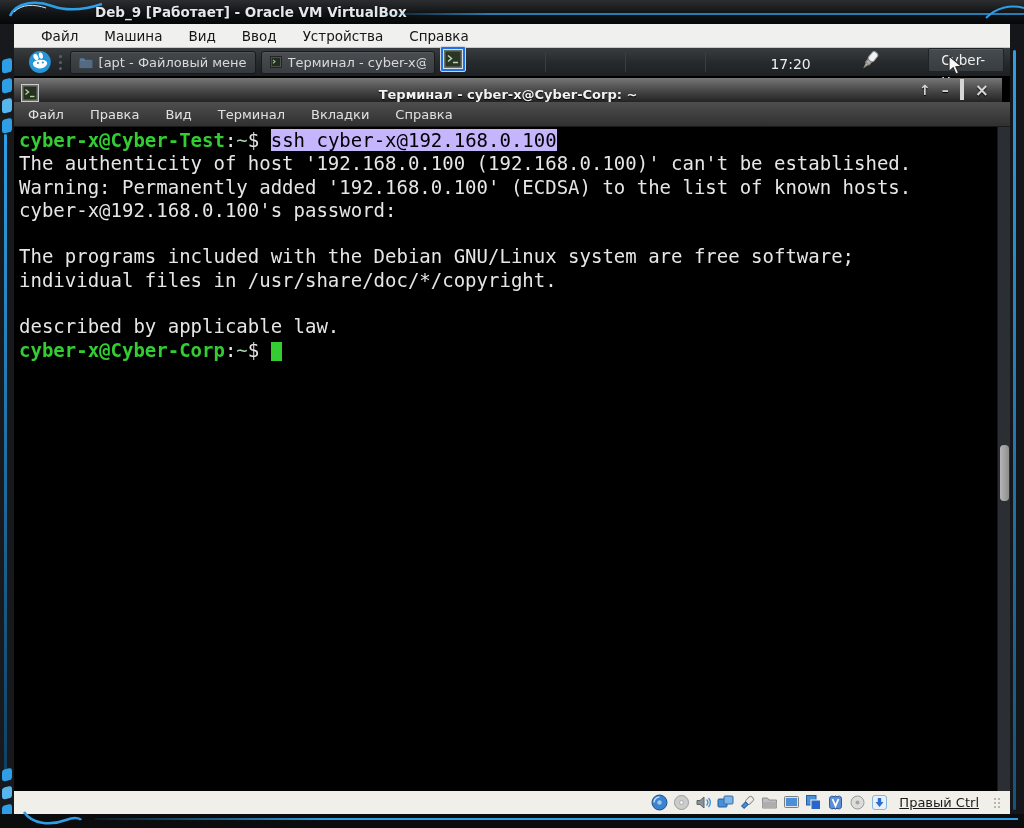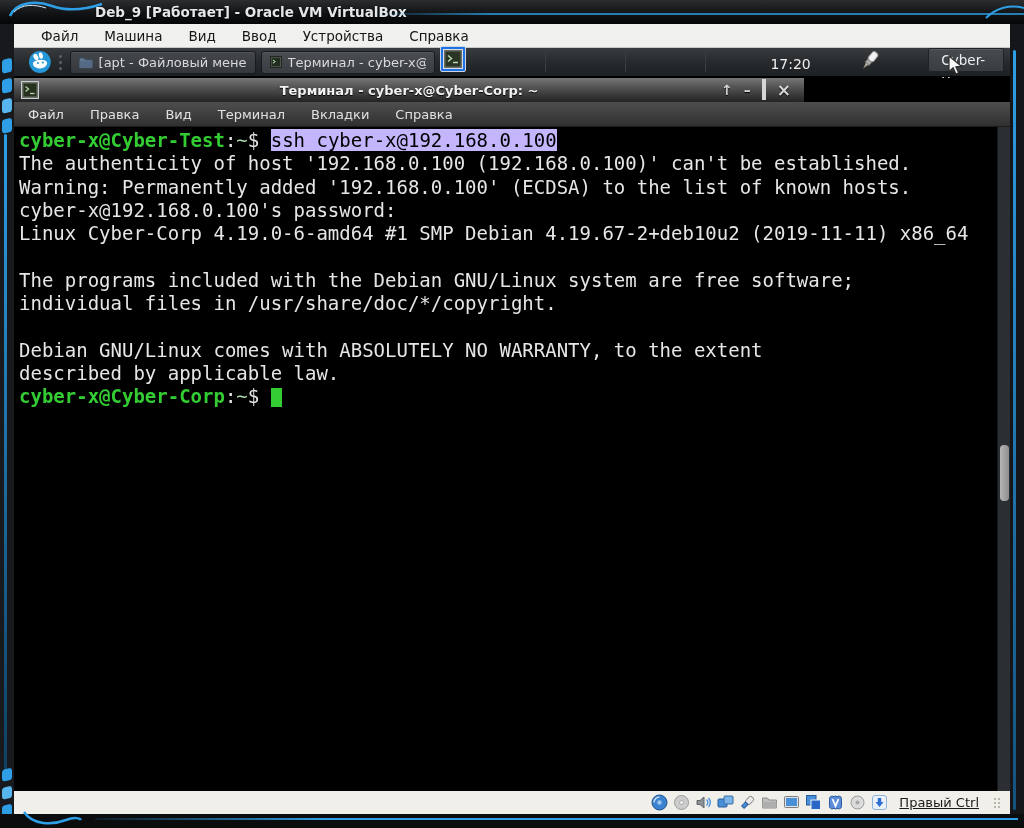--- a/index.html
+++ b/index.html
@@ -54,23 +54,23 @@
   .tb-sep { width:1px; height:20px; background:#191b1d; border-right:1px solid #3a3e42; margin-left:41px; }
   .clock { font-size:14px; color:#eceeef; margin-left:26px; cursor:default; }
   .brush { width:26px; height:24px; margin-left:9px; cursor:pointer; }
   .userbtn { height:24px; line-height:22px; padding:0 12px; margin:0 6px 0 8px;
     background:linear-gradient(180deg,#464b50,#383d41); border:1px solid #202326;
     box-shadow:inset 0 1px 0 rgba(255,255,255,.09); border-radius:2px;
     font-size:13.5px; color:#eceeef; cursor:pointer; }
 
   
   .terminal { position:absolute; left:0; top:30px; width:996px; height:713px; background:#000; }
-  .ttitle { position:absolute; left:0; top:0; width:790px; height:24px;
+  .ttitle { position:absolute; left:0; top:0; width:988px; height:24px;
     background:linear-gradient(180deg,#767676 0%,#4a4a4a 50%,#232323 100%);
-    display:flex; align-items:center; }
+    display:flex; align-items:flex-end; }
   .ttitle .ticon { margin-left:7px; }
   .ttitle .ttext { position:absolute; left:0; right:0; text-align:center;
     font-size:13px; font-weight:bold; color:#f2f2f2; text-shadow:0 1px 1px #000; }
   .wbtns { margin-left:auto; display:flex; align-items:center; gap:11px; padding-right:13px; z-index:2; }
   .wbtn { color:#d6d6d6; font-size:14px; font-weight:bold; line-height:24px; cursor:pointer;
     text-shadow:0 1px 1px #000; }
   .maxico { width:10px; height:9px; border:2px solid #d6d6d6; border-top-width:3px; position:relative; }
   .tmenu { position:absolute; left:0; top:24px; width:996px; height:25px;
     background:linear-gradient(180deg,#4e4e4e,#303030); border-bottom:1px solid #1a1a1a;
     display:flex; align-items:center; padding-left:1px; }
@@ -231,26 +231,24 @@
         <span class="mitem">Вкладки</span>
         <span class="mitem">Справка</span>
       </div>
 
       <div class="tbody">
         <div id="term-lines">
             <div class="tline"><span class="seg-prompt">cyber-x@Cyber-Test</span><span class="seg-plain">:</span><span class="seg-tilde">~</span><span class="seg-plain">$ </span><span class="seg-selected">ssh cyber-x@192.168.0.100</span></div>
             <div class="tline"><span class="seg-plain">The authenticity of host '192.168.0.100 (192.168.0.100)' can't be established.</span></div>
             <div class="tline"><span class="seg-plain">Warning: Permanently added '192.168.0.100' (ECDSA) to the list of known hosts.</span></div>
             <div class="tline"><span class="seg-plain">cyber-x@192.168.0.100's password:</span></div>
-            <div class="tline"><span class="seg-plain">Linux Cyber-Corp 4.19.0-6-amd64 #1 SMP Debian 4.19.67-2+deb10u2 (2019-11-11) x86_64</span></div>
             <div class="tline"></div>
             <div class="tline"><span class="seg-plain">The programs included with the Debian GNU/Linux system are free software;</span></div>
             <div class="tline"><span class="seg-plain">individual files in /usr/share/doc/*/copyright.</span></div>
             <div class="tline"></div>
-            <div class="tline"><span class="seg-plain">Debian GNU/Linux comes with ABSOLUTELY NO WARRANTY, to the extent</span></div>
             <div class="tline"><span class="seg-plain">described by applicable law.</span></div>
             <div class="tline"><span class="seg-prompt">cyber-x@Cyber-Corp</span><span class="seg-plain">:</span><span class="seg-tilde">~</span><span class="seg-plain">$ </span><span class="seg-cursor"> </span></div>
           </div>
         <div class="scrollbar">
           <div class="thumb"></div>
         </div>
       </div>
     </div>
   </div>
 

